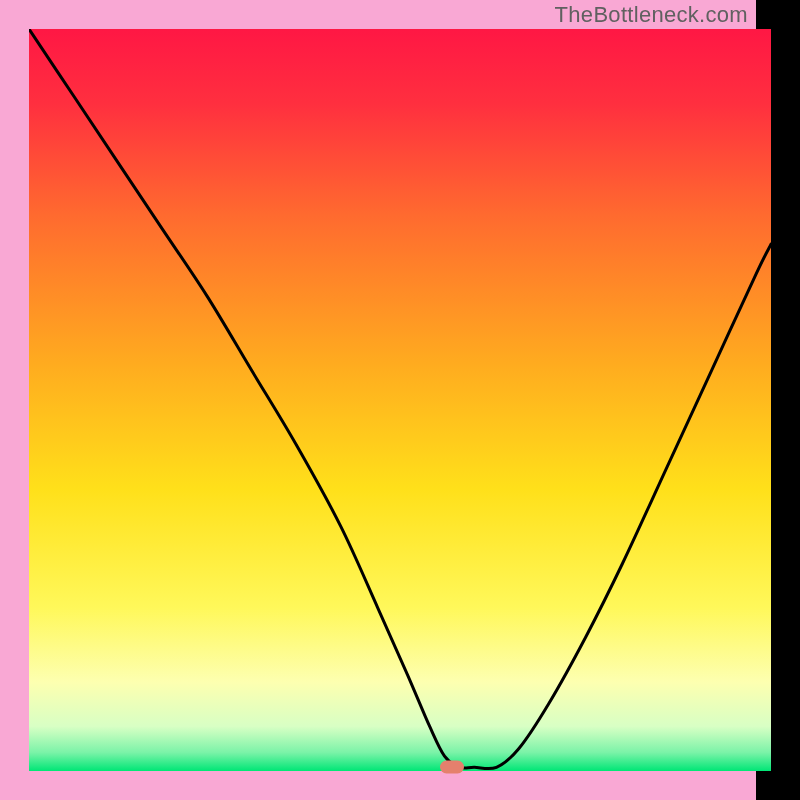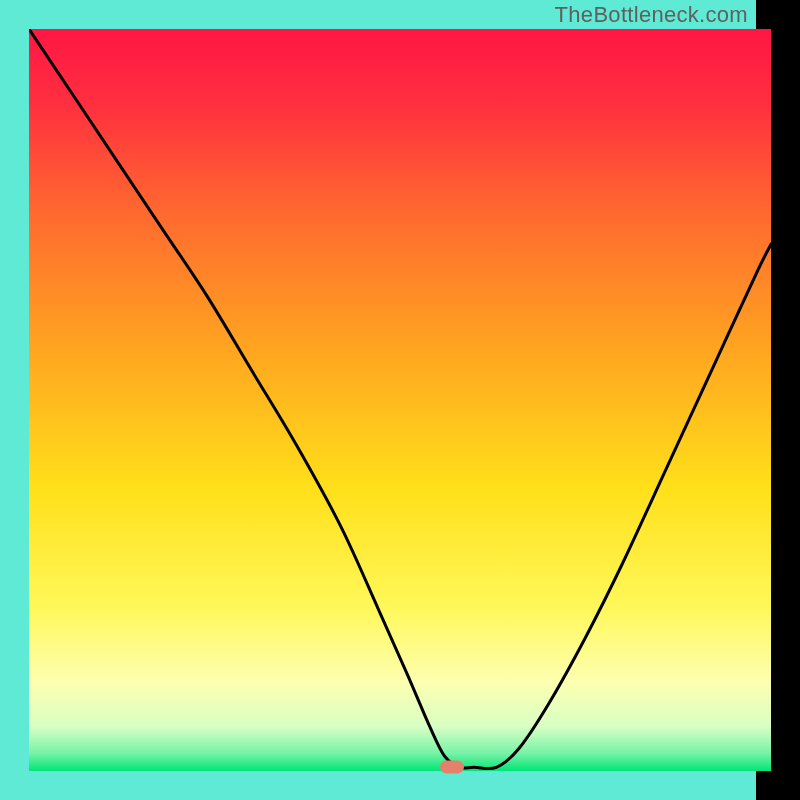--- a/index.html
+++ b/index.html
@@ -8,21 +8,21 @@
     width: 800px;
     height: 800px;
     background: #000;
     overflow: hidden;
     font-family: Arial, Helvetica, sans-serif;
   }
   .frame {
     position: relative;
     width: 756px;
     height: 800px;
-    background: #5eead4;
+    background: #f9a8d4;
   }
   .watermark {
     position: absolute;
     top: 2px;
     right: 8px;
     color: #606060;
     font-size: 22px;
     font-weight: 500;
     letter-spacing: 0.3px;
     z-index: 10;

